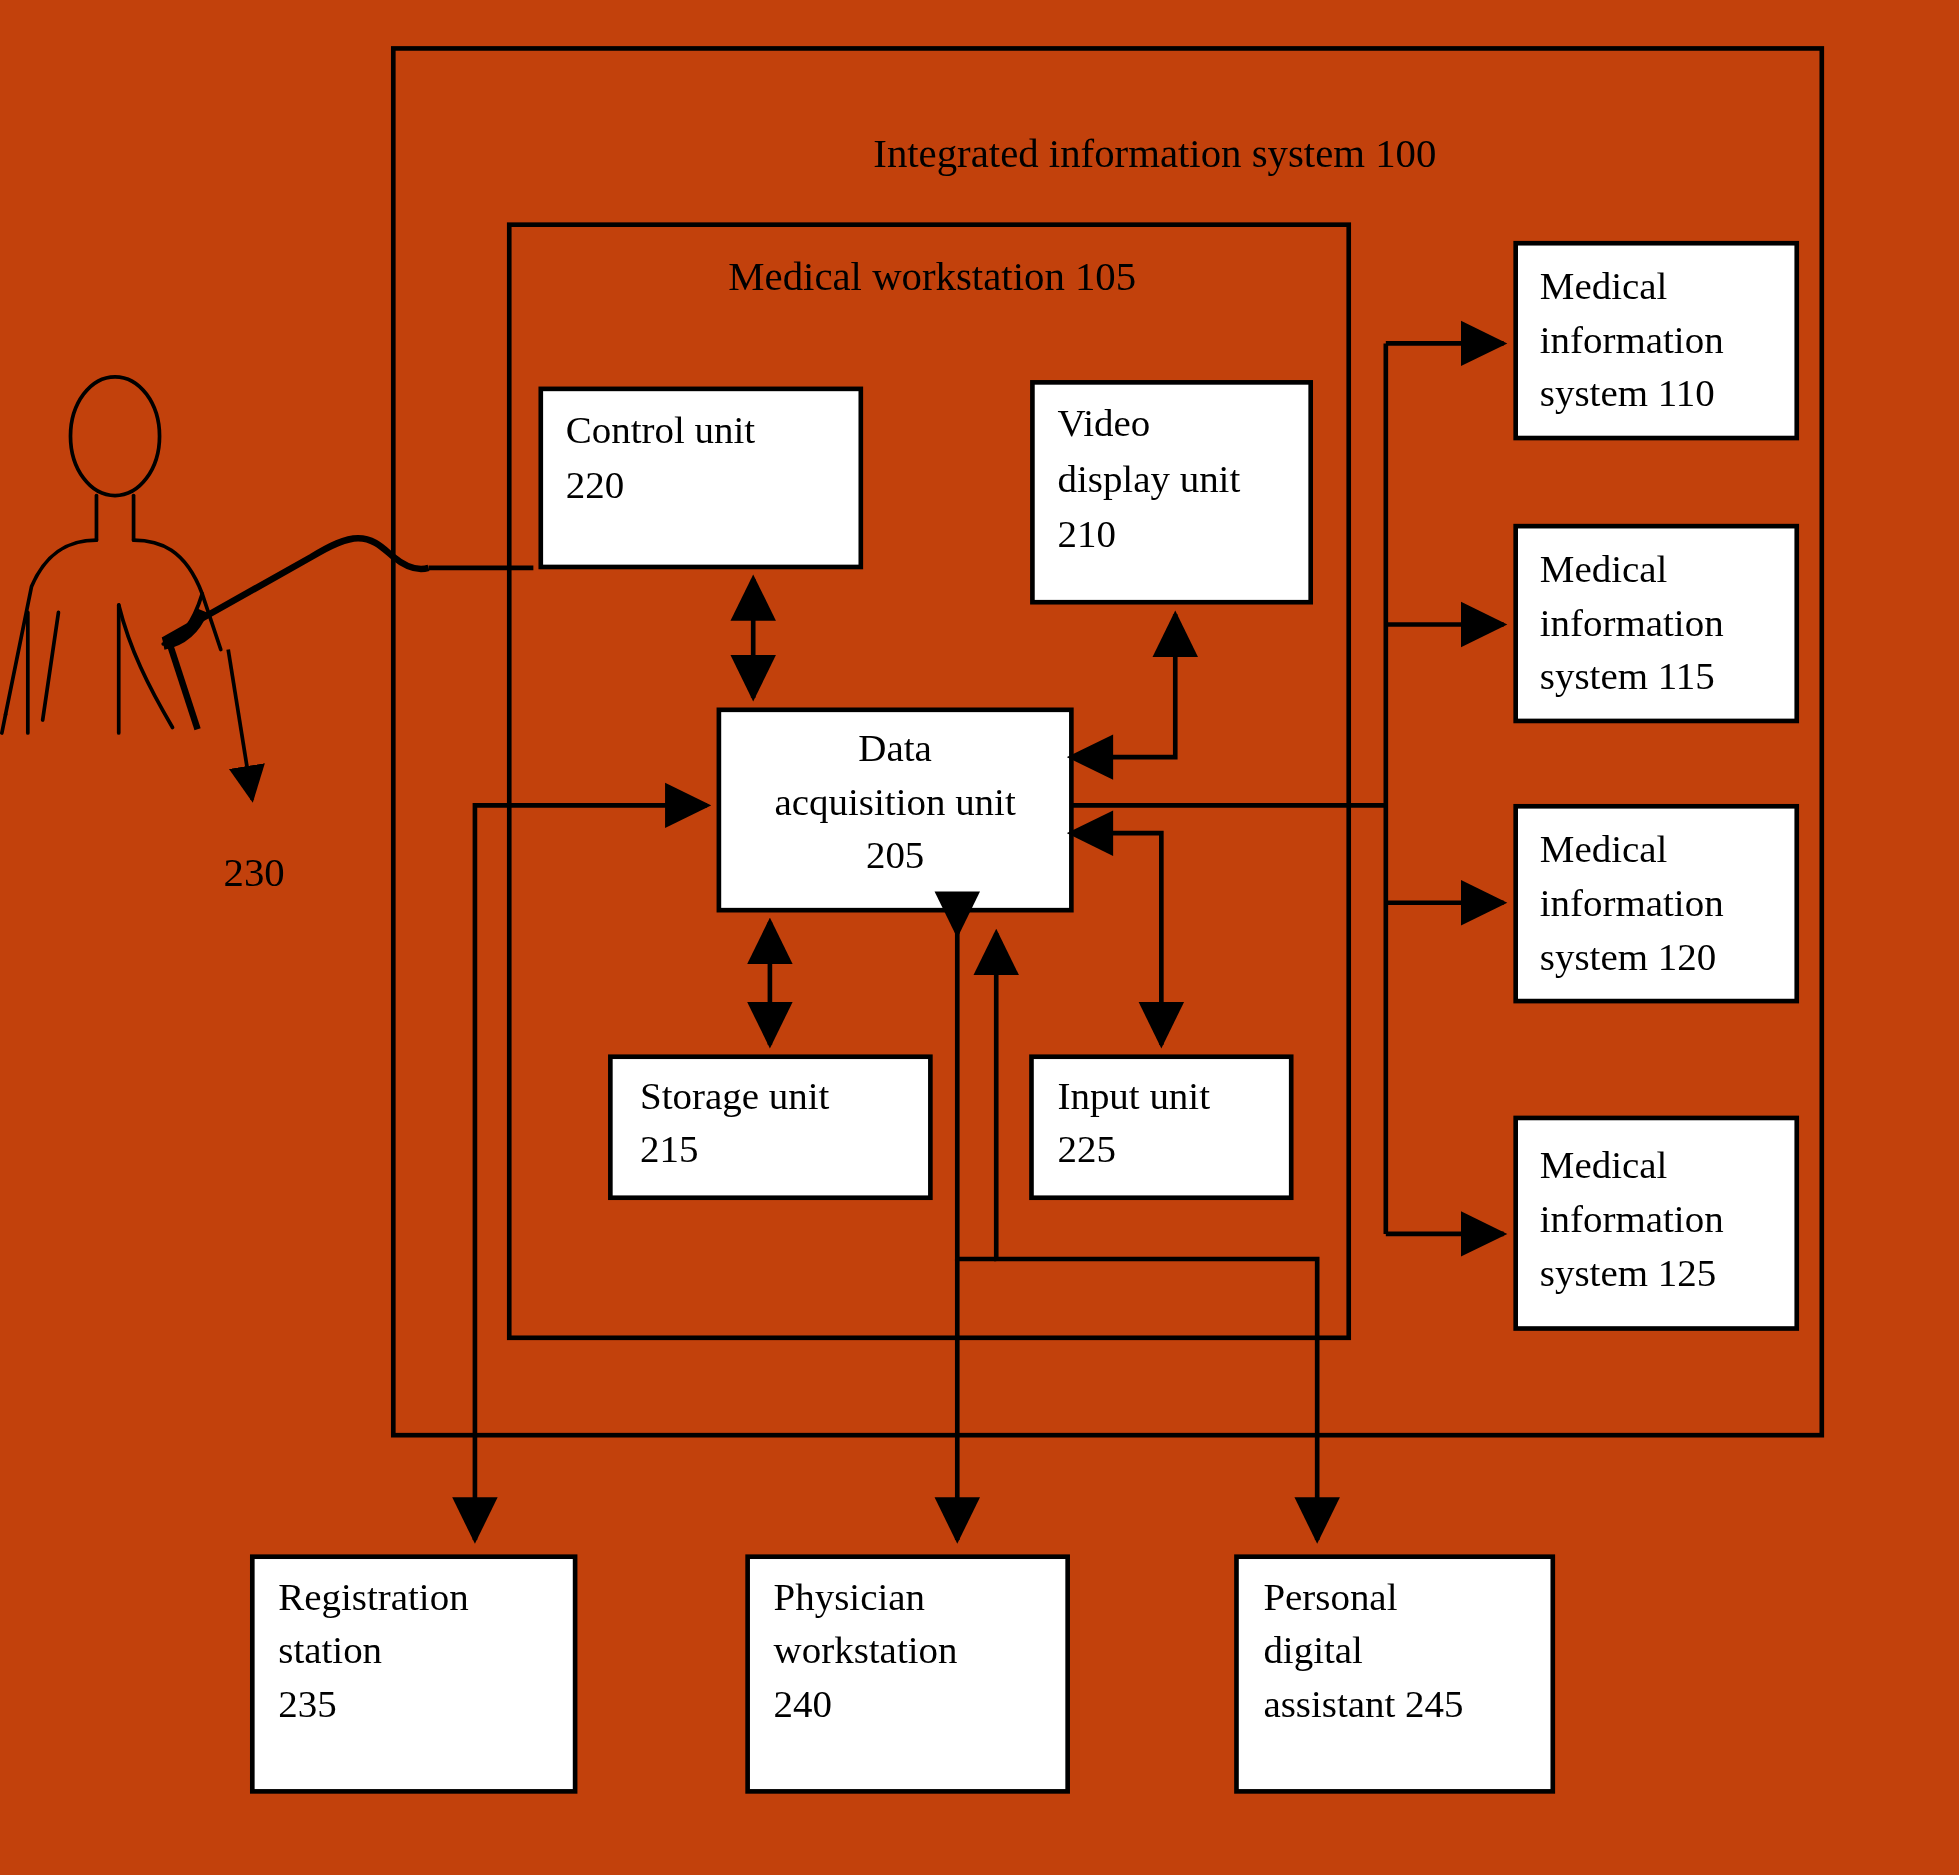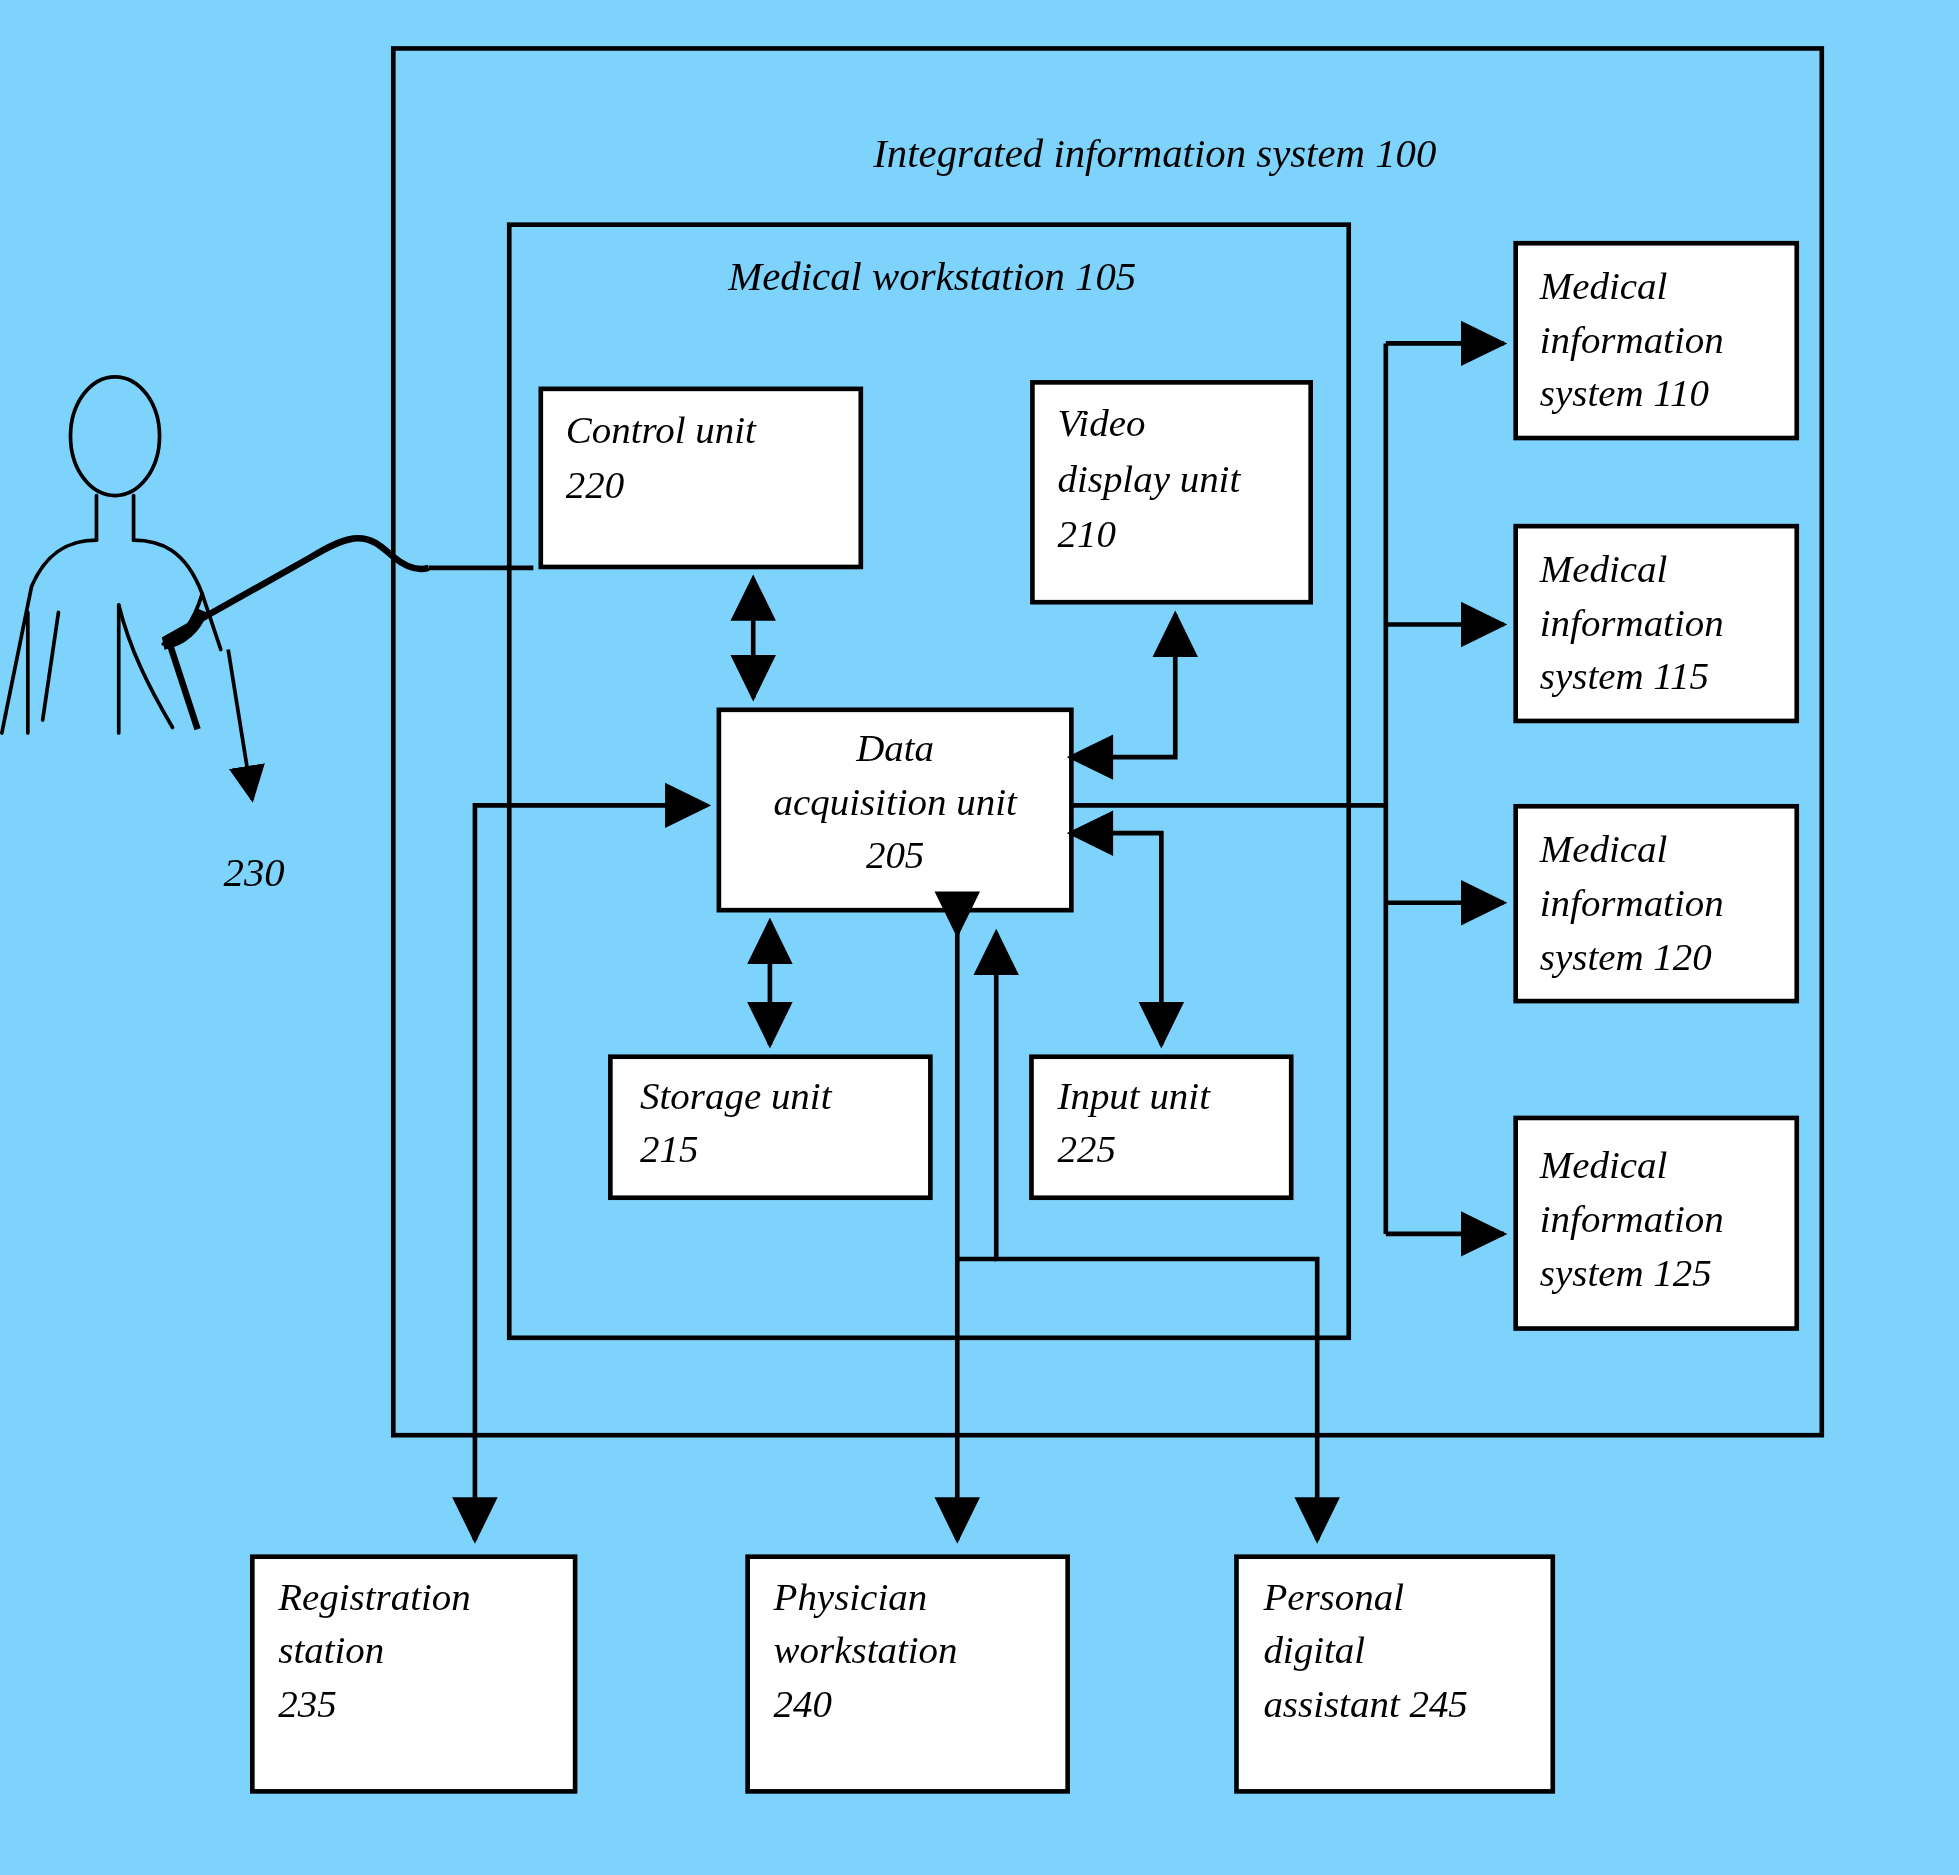--- a/index.html
+++ b/index.html
@@ -1,18 +1,18 @@
 <!DOCTYPE html>
 <html style="font-size:15px"><head>
 <meta charset="utf-8">
 <style>
   html,body{margin:0;padding:0;background:#ffffff;}
   body{width:1960px;height:1876px;overflow:hidden;
        font-family:"Liberation Serif","DejaVu Serif",serif;color:#000;}
-  #stage{position:relative;width:1960px;height:1876px;background:#7dd3fc;font-style:italic;}
+  #stage{position:relative;width:1960px;height:1876px;background:#c2410c;}
   svg#diagram{position:absolute;left:0;top:0;width:1960px;height:1876px;}
   .bx{fill:#ffffff;stroke:#000000;stroke-width:5;}
   .bxthin{fill:none;stroke:#000000;stroke-width:5;}
   .ln{stroke:#000000;stroke-width:5;fill:none;}
   .lnthin{stroke:#000000;stroke-width:4;fill:none;}
   .body-ln{stroke:#000000;stroke-width:4;fill:none;stroke-linecap:round;}
   .cuff{stroke:#000000;stroke-width:13;fill:none;stroke-linecap:butt;}
   .cable{stroke:#000000;stroke-width:7;fill:none;}
   .ahead{fill:#000000;}
   text{font-family:"Liberation Serif","DejaVu Serif",serif;fill:#000;}

